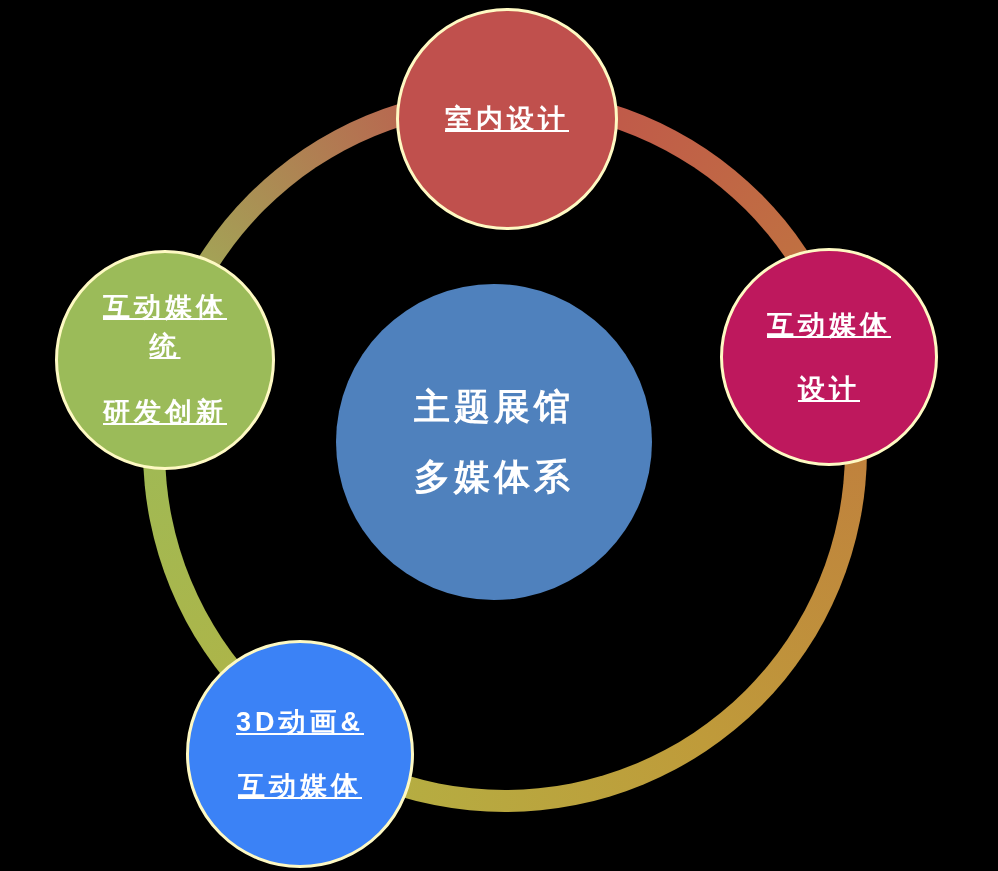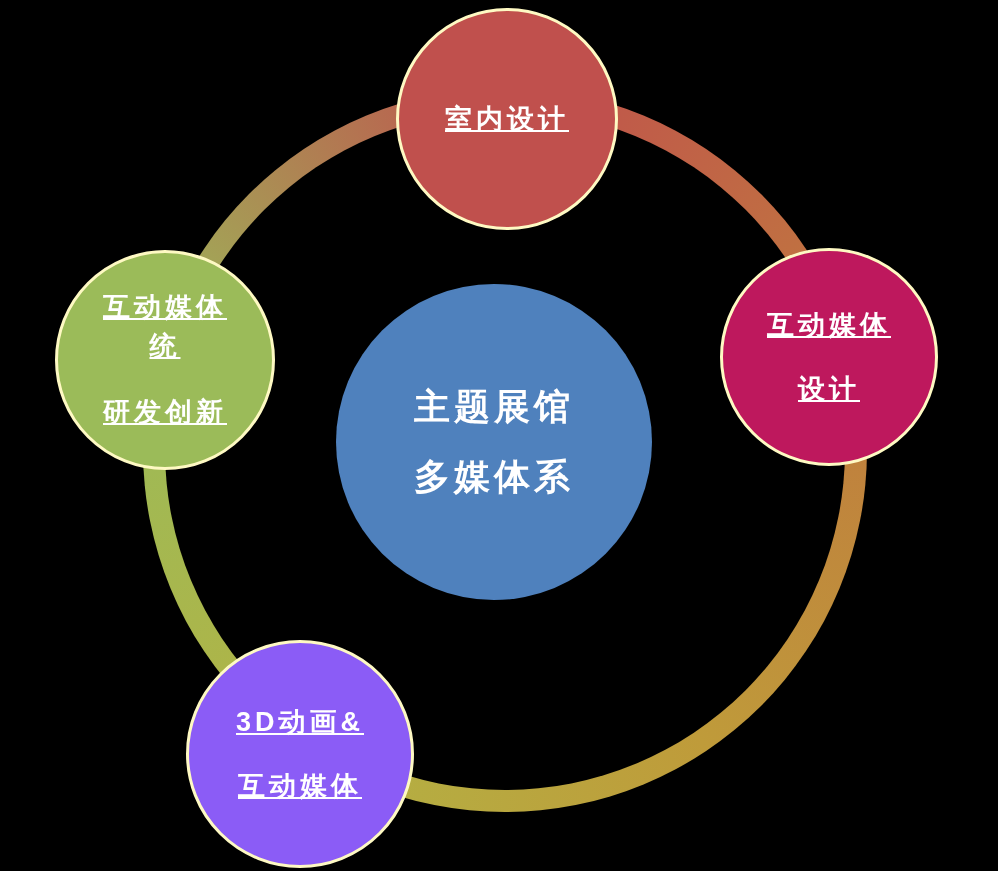--- a/index.html
+++ b/index.html
@@ -86,21 +86,21 @@
   <div class="node outer-node n-top" style="background-color: rgb(192, 80, 77);">
     <span class="line">室内设计</span>
   </div>
 
   <div class="node outer-node n-right" style="background-color: #be185d;">
     <span class="line">互动媒体</span>
     <span class="line">设计</span>
   </div>
 
 
-  <div class="node outer-node n-blt" style="background-color: #8b5cf6;">
+  <div class="node outer-node n-blt" style="background-color: #3b82f6;">
     <span class="line">3D动画&amp;</span>
     <span class="line">互动媒体</span>
   </div>
 
   <div class="node outer-node n-left" style="background-color: rgb(155, 187, 89);">
     <span class="line">互动媒体</span>
     <span class="line">统</span>
     <span class="line line-spaced">研发创新</span>
   </div>
 

